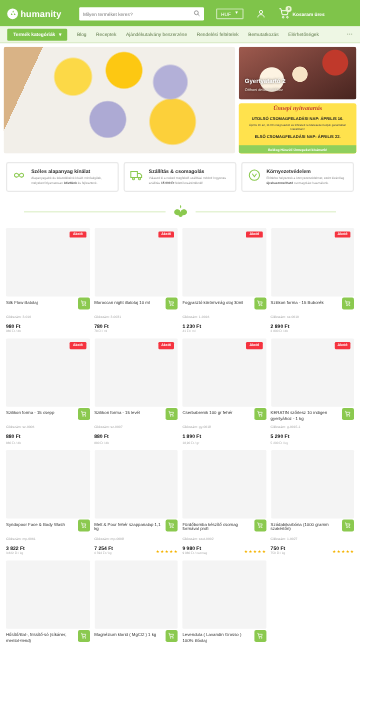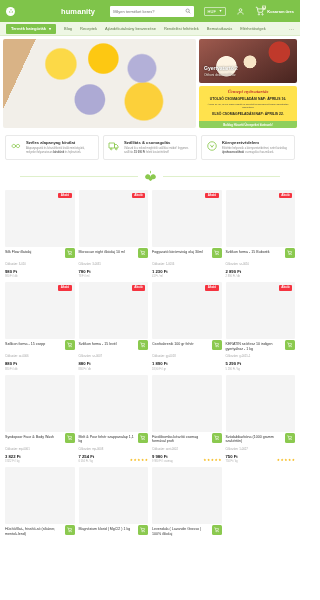--- a/index.html
+++ b/index.html
@@ -18,21 +18,21 @@
   }
   .logo { display: flex; align-items: center; gap: 2px; }
   .logo-mark {
     width: 9px; height: 9px; border-radius: 50%;
     background: #ffffff; display: flex; align-items: center;
     justify-content: center;
   }
   .logo-mark svg { width: 6px; height: 6px; display:block; }
   .logo-text {
     color: #ffffff; font-size: 7.5px; font-weight: bold;
-    letter-spacing: .1px; white-space: nowrap; margin-left: 44px;
+    letter-spacing: .1px; white-space: nowrap;
   }
   .search-wrap {
     flex: 1; max-width: 104px; height: 11px; background: #fff;
     border-radius: 1px; display: flex; align-items: center;
     padding: 0 3px; margin-left: 10px;
   }
   .search-wrap input {
     flex: 1; border: 0; outline: 0; font-size: 4px;
     color: #9a9a9a; font-family: "Liberation Sans", sans-serif;
     background: transparent;

